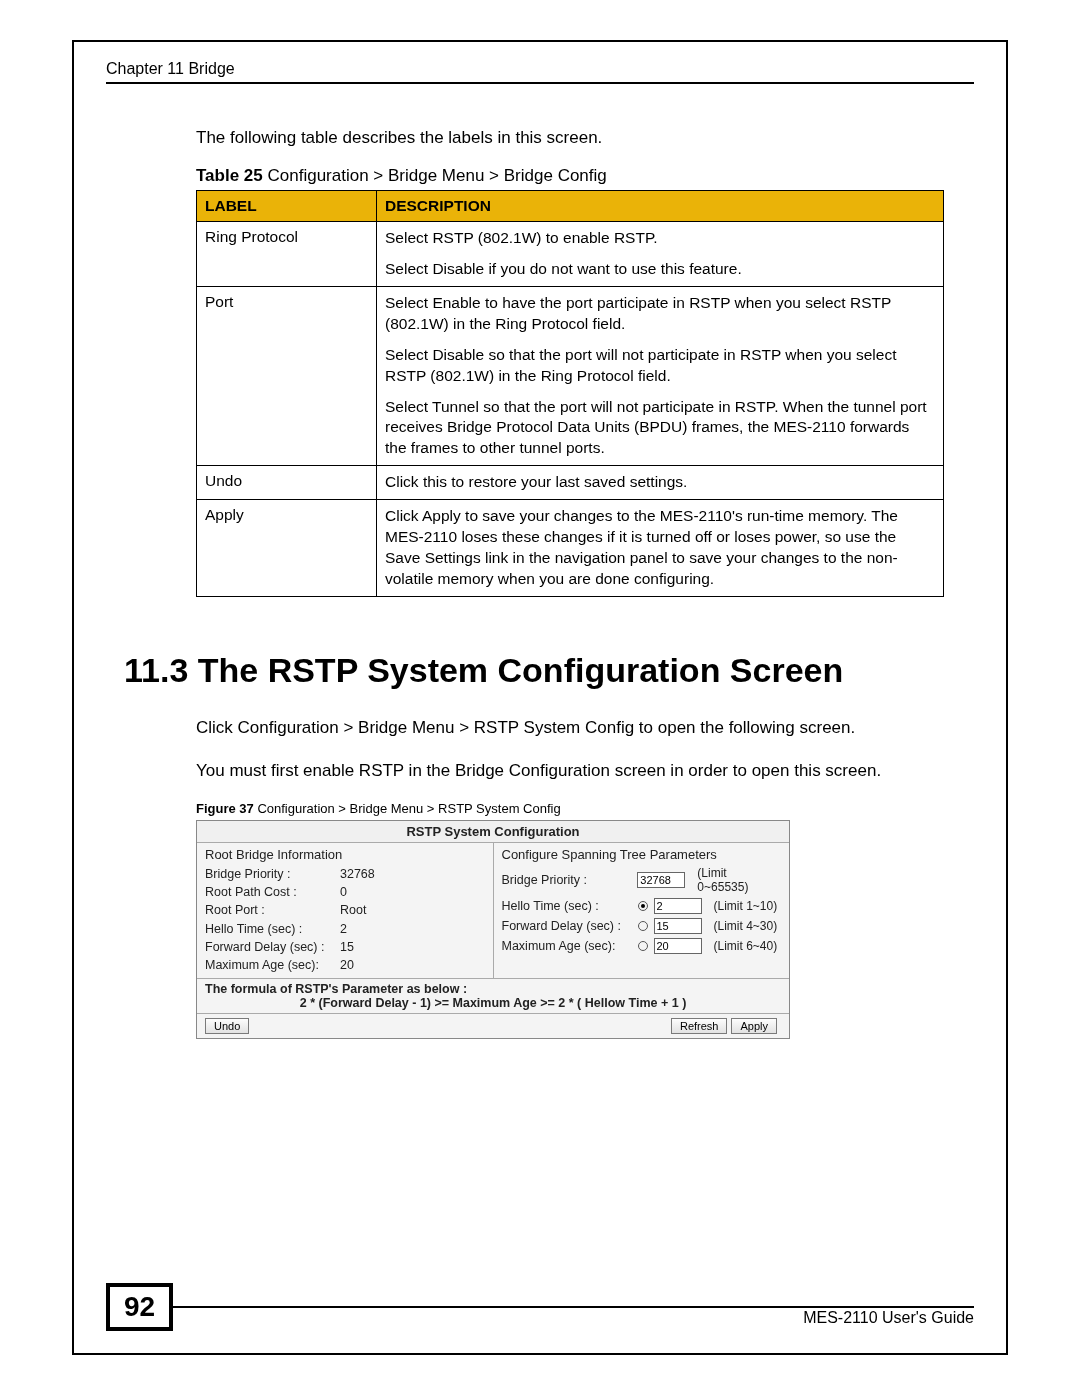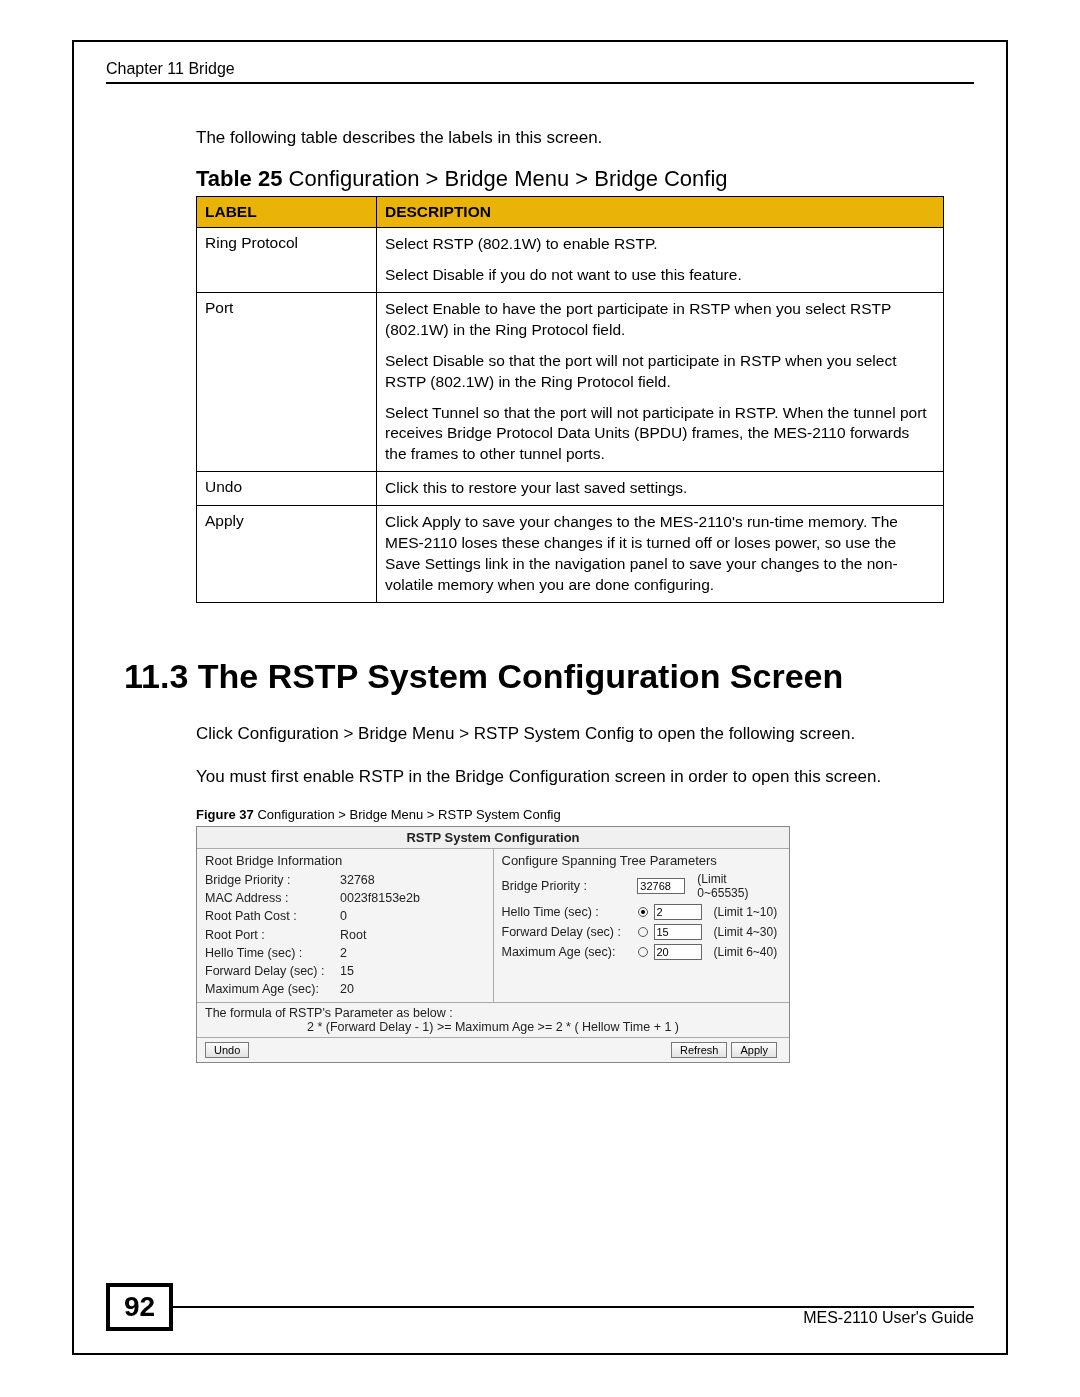--- a/index.html
+++ b/index.html
@@ -22,21 +22,21 @@
     font-size: 16px;
     padding-bottom: 4px;
     border-bottom: 2px solid #000;
     margin-bottom: 44px;
   }
   .intro {
     font-size: 17px;
     margin: 0 0 18px 90px;
   }
   .table-caption {
-    font-size: 22px;
+    font-size: 17px;
     margin: 0 0 4px 90px;
   }
   .table-caption b { font-weight: bold; }
   table.desc {
     border-collapse: collapse;
     margin-left: 90px;
     width: 748px;
     font-size: 15.5px;
   }
   table.desc th, table.desc td {
@@ -105,20 +105,21 @@
     width: 10px; height: 10px; border: 1px solid #555; border-radius: 50%; display: inline-block;
     position: relative; vertical-align: middle;
   }
   .radio-dot.checked::after {
     content:""; position:absolute; left:2px; top:2px; width:4px; height:4px; background:#000; border-radius:50%;
   }
   .formula-row {
     border-bottom: 1px solid #aaa;
     padding: 3px 8px;
     font-size: 12.5px;
+    font-weight: bold;
   }
   .formula-row .formula { text-align: center; font-size: 12.5px; }
   .button-row {
     display: flex; padding: 4px 8px; gap: 0;
   }
   .button-row .spacer { flex: 1; }
   .btn {
     font-size: 11px;
     padding: 1px 8px;
     border: 1px solid #7a7a7a;
@@ -206,24 +207,20 @@
     <div class="figure-title">RSTP System Configuration</div>
     <div class="figure-main">
       <div class="col-left">
         <div class="sub-head">Root Bridge Information</div>
         <div id="left-rows">
             <div class="kv">
               <div class="k">Bridge Priority :</div>
               <div class="v">32768</div>
             </div>
             <div class="kv">
-              <div class="k">MAC Address :</div>
-              <div class="v">0023f8153e2b</div>
-            </div>
-            <div class="kv">
               <div class="k">Root Path Cost :</div>
               <div class="v">0</div>
             </div>
             <div class="kv">
               <div class="k">Root Port :</div>
               <div class="v">Root</div>
             </div>
             <div class="kv">
               <div class="k">Hello Time (sec) :</div>
               <div class="v">2</div>

